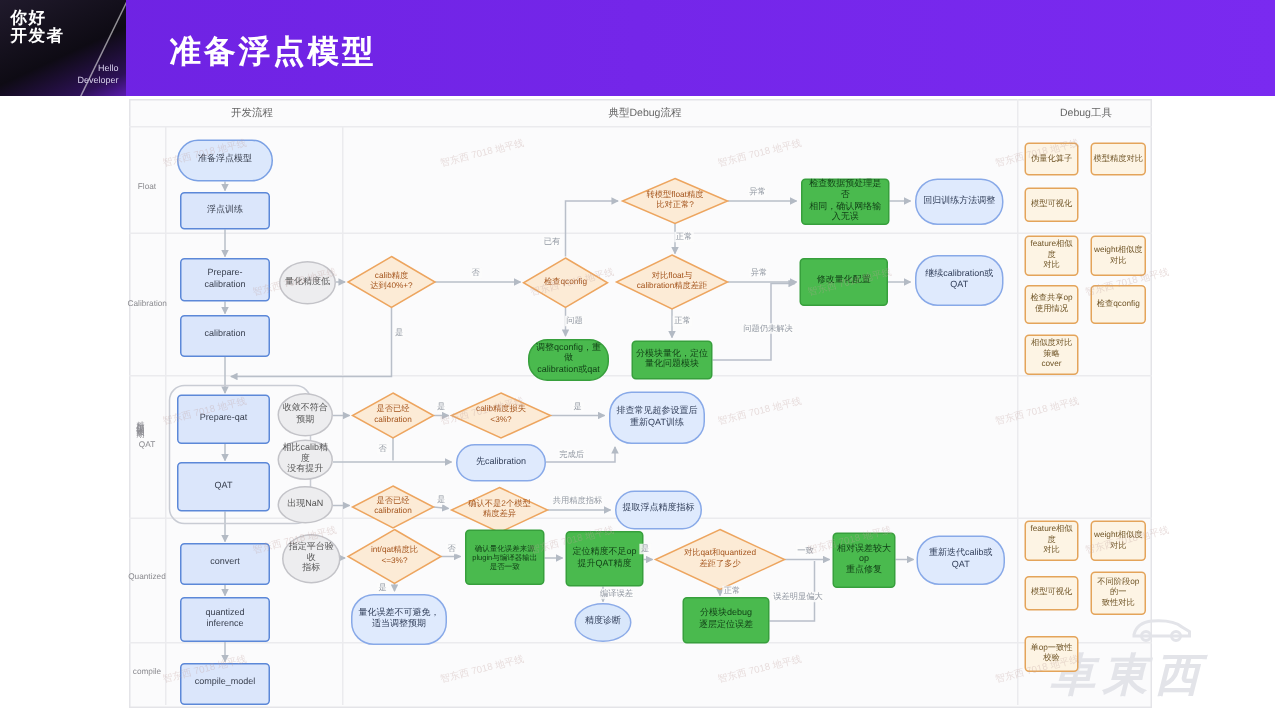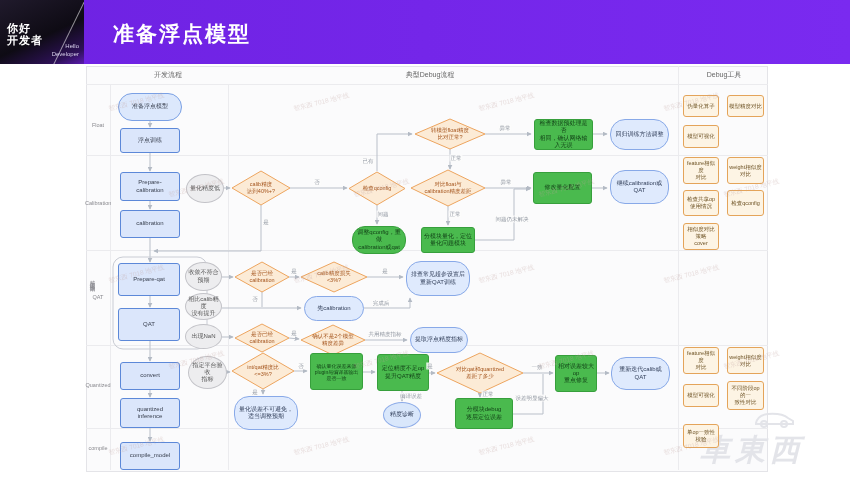--- a/index.html
+++ b/index.html
@@ -2,21 +2,21 @@
 <html><head>
 <meta charset="utf-8">
 <style>
   html,body{margin:0;padding:0;}
   body{width:850px;height:478px;position:relative;overflow:hidden;background:#fff;
        font-family:"Liberation Sans","DejaVu Sans",sans-serif;-webkit-font-smoothing:antialiased;}
   
   .topbar{position:absolute;left:0;top:0;width:850px;height:64px;background:linear-gradient(90deg,#6e22e2,#7a2af0);z-index:6;}
   .logo{position:absolute;left:0;top:0;width:84px;height:64px;z-index:7;overflow:hidden;
         background:linear-gradient(155deg,#201a2c 0%,#0e0b14 55%,#2d1156 85%,#5b1bb0 100%);}
-  .logo .l1{position:absolute;left:7px;top:22px;color:#fff;font-weight:bold;font-size:11px;line-height:12px;letter-spacing:1px;}
+  .logo .l1{position:absolute;left:7px;top:6px;color:#fff;font-weight:bold;font-size:11px;line-height:12px;letter-spacing:1px;}
   .logo .l2{position:absolute;right:5px;bottom:6px;color:#d9d2ec;font-size:6px;line-height:8px;text-align:right;}
   .logo .swoosh{position:absolute;right:14px;top:-8px;width:1px;height:80px;background:rgba(255,255,255,.55);transform:rotate(26deg);}
   .title{position:absolute;left:113px;top:20px;color:#fff;font-weight:bold;font-size:21px;letter-spacing:2px;z-index:7;}
   
   .canvas{position:absolute;left:86px;top:66px;width:682px;height:406px;background:#fbfbfc;border:1px solid #e4e4e8;box-sizing:border-box;z-index:0;}
   .gridline{position:absolute;background:#ebebee;z-index:1;}
   .colhead{position:absolute;top:70px;font-size:7px;color:#666;transform:translateX(-50%);z-index:2;}
   .rowlabel{position:absolute;font-size:5.5px;color:#8a8a8f;transform:translate(-50%,-50%);z-index:2;width:26px;text-align:center;}
   .vtext{position:absolute;writing-mode:vertical-rl;font-size:5.5px;color:#8d8d93;letter-spacing:1px;z-index:2;}
   

